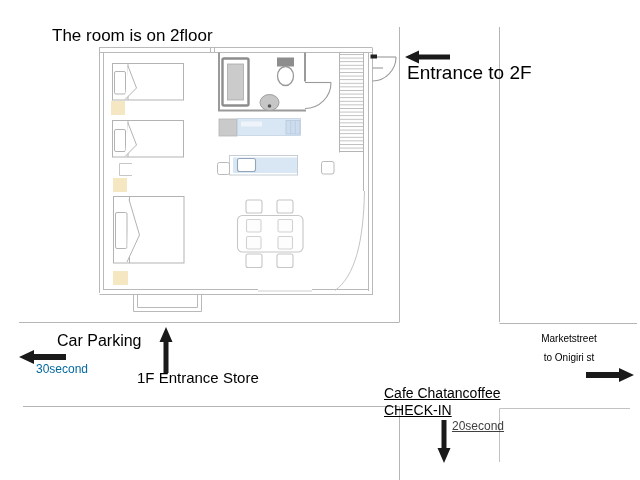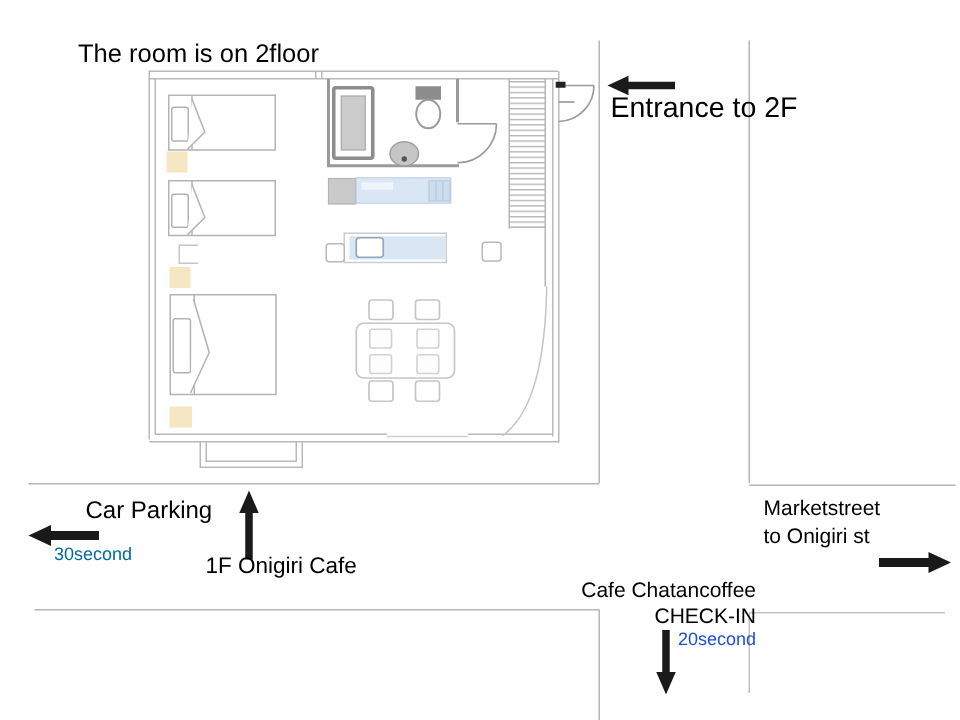--- a/index.html
+++ b/index.html
@@ -17,23 +17,23 @@
     position:relative;width:640px;height:480px;background:#ffffff;
     overflow:hidden;font-family:"Liberation Sans", sans-serif;color:var(--ink);
   }
   #plan-svg{position:absolute;left:0;top:0;}
   .lbl{position:absolute;white-space:nowrap;color:#000000;}
   .lbl-title{left:52px;top:26px;font-size:17px;}
   .lbl-entrance{left:407px;top:62px;font-size:19px;}
   .lbl-parking{left:21px;top:332px;font-size:16px;margin-left:36px;}
   .lbl-parking-time{left:36px;top:362px;font-size:12px;color:#0369a1;}
   .lbl-store{left:137px;top:369px;font-size:15px;}
-  .lbl-market{left:509px;top:329px;width:120px;text-align:left;font-size:14px;line-height:19px;white-space:normal;}
-  .lbl-cafe{left:384px;top:385px;width:120px;text-align:right;font-size:14px;line-height:17px;white-space:normal;}
-  .lbl-cafe-time{left:452px;top:419px;font-size:12px;color:#1d4ed8;}
+  .lbl-market{left:509px;top:329px;width:120px;text-align:center;font-size:10px;line-height:19px;white-space:normal;}
+  .lbl-cafe{left:384px;top:385px;width:120px;text-align:left;font-size:14px;line-height:17px;white-space:normal;text-decoration:underline;}
+  .lbl-cafe-time{left:452px;top:419px;font-size:12px;color:#404040;text-decoration:underline;}
 </style>
 </head>
 <body>
 
 <div id="canvas">
 
   <svg id="plan-svg" width="640" height="480" viewBox="0 0 640 480">
     <defs>
       <pattern id="stairsHatch" width="24" height="3.6" patternUnits="userSpaceOnUse">
         <line x1="0" y1="0.5" x2="24" y2="0.5" stroke="#b5b5b5" stroke-width="0.9"></line>
@@ -183,21 +183,21 @@
       <polygon points="166,327 159.5,342 163.5,342 163.5,373 168.5,373 168.5,342 172.5,342"></polygon>
       <polygon points="634,375 619,368 619,372 586,372 586,378 619,378 619,382"></polygon>
       <polygon points="444,463 437.5,448 441.5,448 441.5,420 446.5,420 446.5,448 450.5,448"></polygon>
     </g>
   </svg>
 
   <div class="lbl lbl-title">The room is on 2floor</div>
   <div class="lbl lbl-entrance">Entrance to 2F</div>
   <div class="lbl lbl-parking">Car Parking</div>
   <div class="lbl lbl-parking-time">30second</div>
-  <div class="lbl lbl-store">1F Onigiri Cafe</div>
+  <div class="lbl lbl-store">1F Entrance Store</div>
   <div class="lbl lbl-market">
     <span>Marketstreet</span><br>
     <span>to Onigiri st</span>
   </div>
   <div class="lbl lbl-cafe">
     <span>Cafe Chatancoffee</span><br>
     <span>CHECK-IN</span>
   </div>
   <div class="lbl lbl-cafe-time">20second</div>
 </div>

